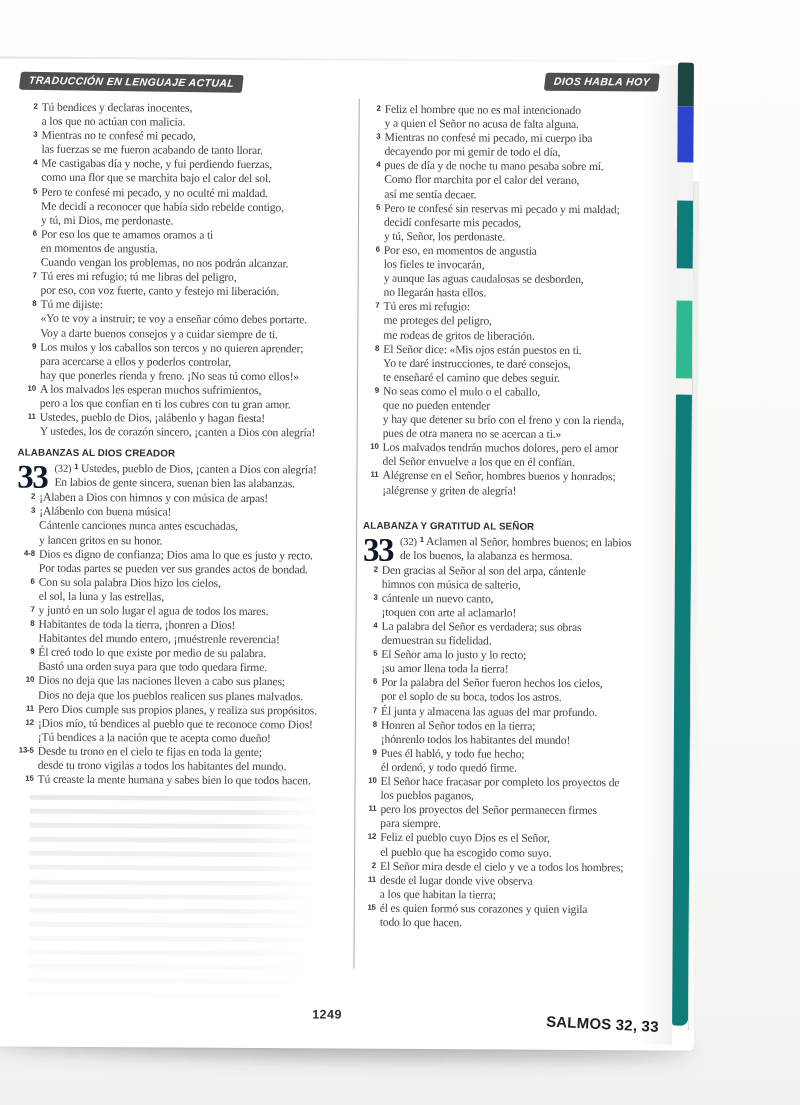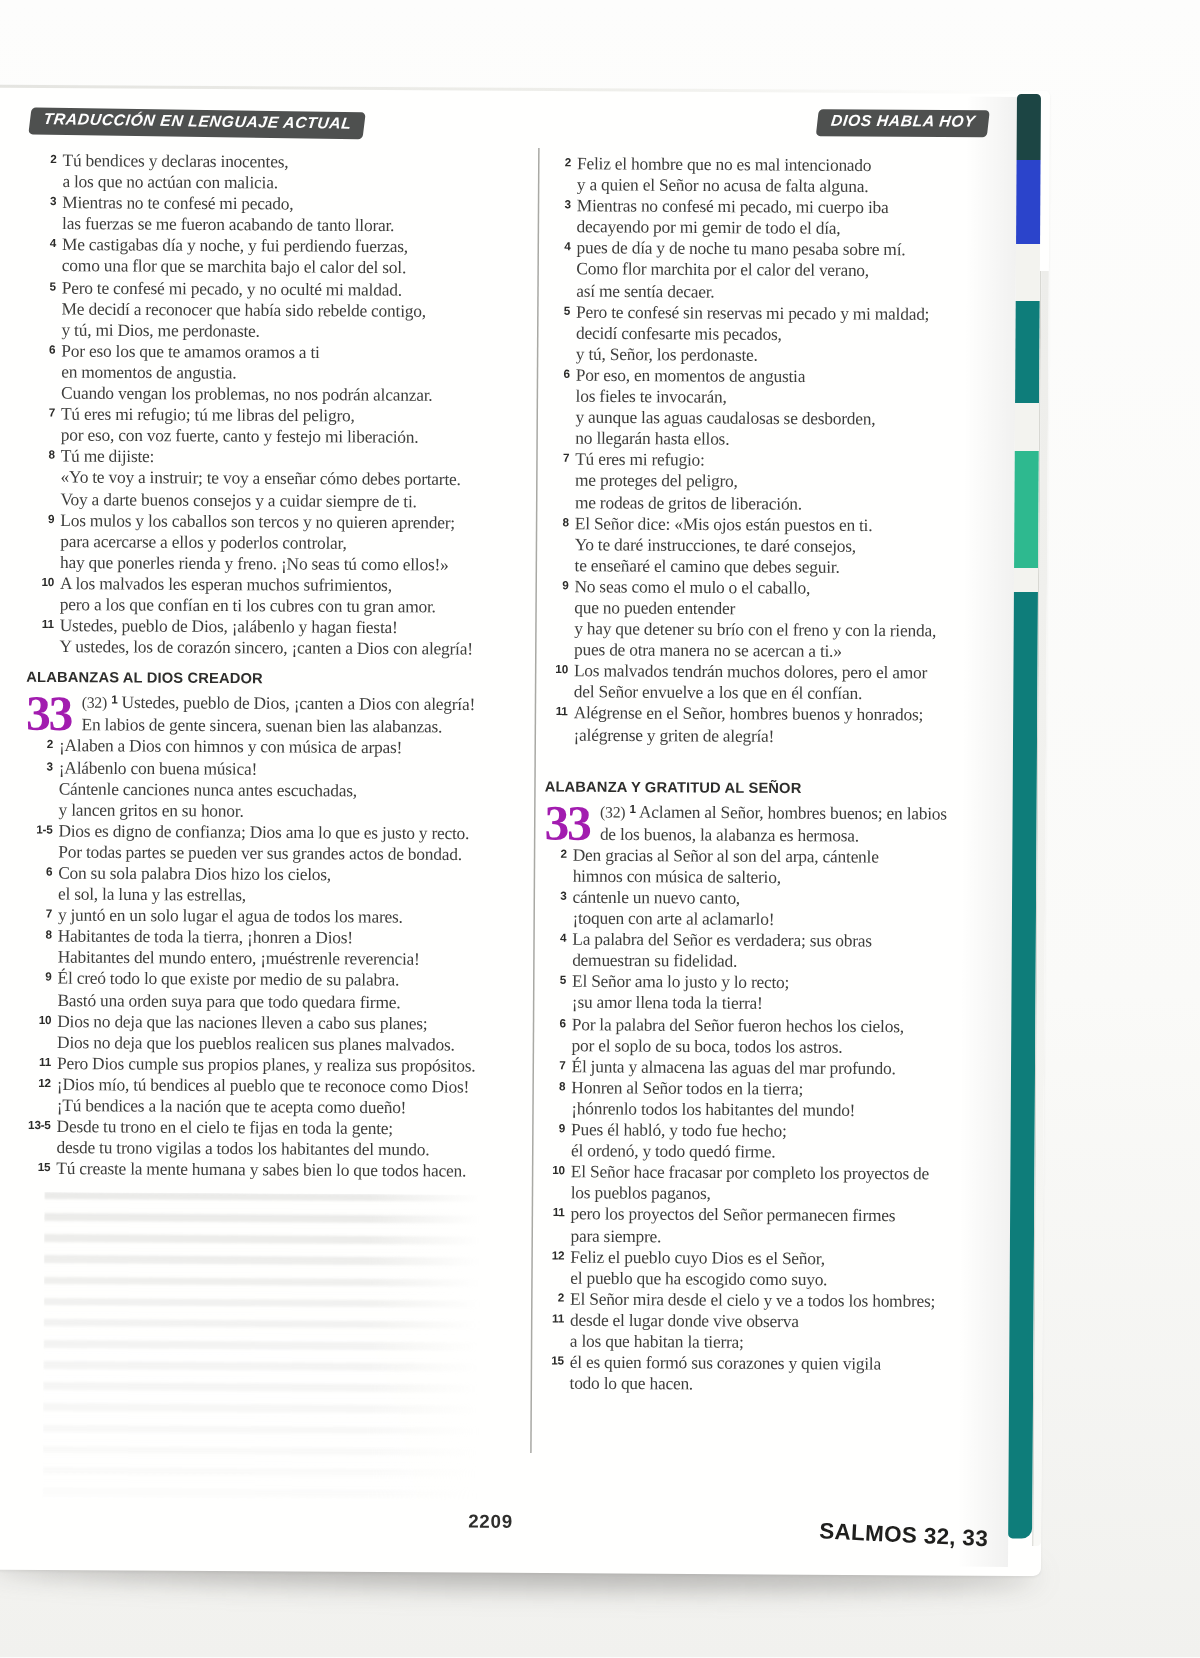--- a/index.html
+++ b/index.html
@@ -51,21 +51,21 @@
   .divider{position:absolute;left:371px;top:40px;width:1px;height:870px;background:#a9a9a4;}
   .vline{position:relative;padding-left:var(--tpad);white-space:nowrap;}
   .vnum{position:absolute;right:calc(100% - var(--nright));top:0px;
         font:700 7.8px/12px "Liberation Sans",sans-serif;color:#2b2b29;
         white-space:nowrap;}
   .section-heading{font:700 9.8px/12px "Liberation Sans",sans-serif;
         color:#2e2e2c;letter-spacing:.1px;margin:8px 0 3px;white-space:nowrap;}
   .col.colR .section-heading{margin-top:22px;}
   .chapter::after{content:"";display:block;clear:both;}
   .chapnum{float:left;font:700 33px/27px "Liberation Serif",serif;
-           letter-spacing:-1.5px;color:#a21caf;margin:2px 7px 0 0;}
+           letter-spacing:-1.5px;color:#0f172a;margin:2px 7px 0 0;}
   .vline.intro{padding-left:0;}
   .altnum{font-size:10.5px;color:#3e3e3c;}
   .vnum-sup{font:700 7.8px "Liberation Sans",sans-serif;color:#2b2b29;
             vertical-align:3px;}
   
   .folio{position:absolute;left:330px;top:949px;
          font:700 12.5px "Liberation Sans",sans-serif;color:#2f2f2d;letter-spacing:.5px;}
   .running-ref{position:absolute;left:564px;top:955px;
          font:700 15px "Liberation Sans",sans-serif;color:#1f1f1d;
          letter-spacing:.2px;transform:rotate(2.4deg);white-space:nowrap;}
@@ -150,21 +150,21 @@
         </div>
         <div class="verse">
           <div class="vline first"><span class="vnum">2</span>¡Alaben a Dios con himnos y con música de arpas!</div>
         </div>
         <div class="verse">
           <div class="vline first"><span class="vnum">3</span>¡Alábenlo con buena música!</div>
           <div class="vline cont">Cántenle canciones nunca antes escuchadas,</div>
           <div class="vline cont">y lancen gritos en su honor.</div>
         </div>
         <div class="verse">
-          <div class="vline first"><span class="vnum">1-5</span>Dios es digno de confianza; Dios ama lo que es justo y recto.</div>
+          <div class="vline first"><span class="vnum">4-8</span>Dios es digno de confianza; Dios ama lo que es justo y recto.</div>
           <div class="vline cont">Por todas partes se pueden ver sus grandes actos de bondad.</div>
         </div>
         <div class="verse">
           <div class="vline first"><span class="vnum">6</span>Con su sola palabra Dios hizo los cielos,</div>
           <div class="vline cont">el sol, la luna y las estrellas,</div>
         </div>
         <div class="verse">
           <div class="vline first"><span class="vnum">7</span>y juntó en un solo lugar el agua de todos los mares.</div>
         </div>
         <div class="verse">
@@ -300,21 +300,21 @@
           <div class="vline cont">a los que habitan la tierra;</div>
         </div>
         <div class="verse">
           <div class="vline first"><span class="vnum">15</span>él es quien formó sus corazones y quien vigila</div>
           <div class="vline cont">todo lo que hacen.</div>
         </div>
       </div>
 
     <div class="ghost"></div>
 
-    <div class="folio">2209</div>
+    <div class="folio">1249</div>
     <div class="running-ref">SALMOS 32, 33</div>
 
     <div class="fore-edge">
       <div class="seg s1" style="background: rgb(28, 69, 68);"></div>
       <div class="seg s2" style="background: rgb(43, 68, 203);"></div>
       <div class="seg s3" style="background: rgb(243, 243, 239);"></div>
       <div class="seg s4" style="background: rgb(14, 125, 122);"></div>
       <div class="seg s5" style="background: rgb(243, 243, 239);"></div>
       <div class="seg s6" style="background: rgb(46, 185, 143);"></div>
       <div class="seg s7" style="background: rgb(243, 243, 239);"></div>

